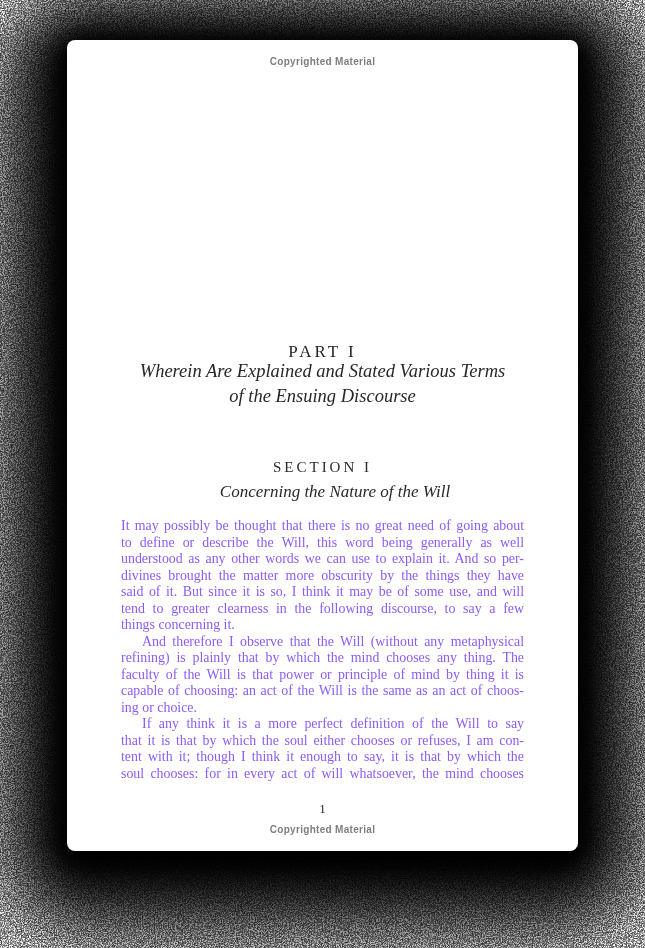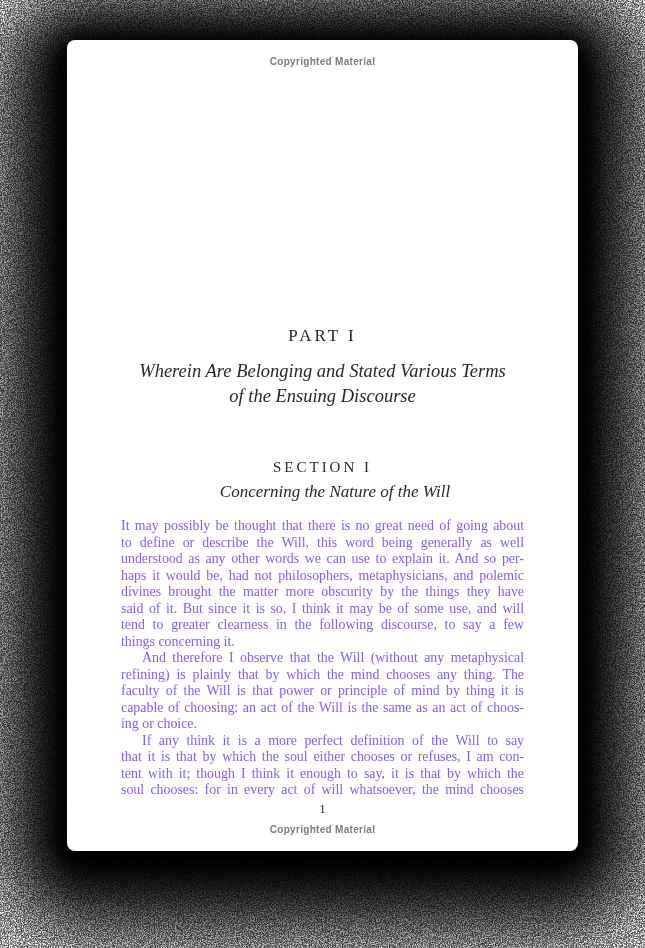--- a/index.html
+++ b/index.html
@@ -42,21 +42,21 @@
   .cr {
     font-family: "Liberation Sans", "DejaVu Sans", sans-serif;
     font-size: 10px; font-weight: 700;
     letter-spacing: 0.3px;
     color: #7e7e7e;
     text-align: center;
   }
   .cr-top { top: 16px; }
   .cr-bottom { top: 784px; }
   .part {
-    top: 286px; margin: 0;
+    top: 286px; margin: 16px;
     font-size: 17px; font-weight: 400;
     letter-spacing: 3px;
     color: #262626;
     text-align: center;
   }
   .subtitle { top: 319px; text-align: center; }
   .subline {
     font-style: italic;
     font-size: 18.5px; line-height: 25px;
     color: #282828;
@@ -122,34 +122,33 @@
     <rect width="645" height="948" filter="url(#nb)"></rect>
   </svg>
 
   <div class="page">
 
     <div class="cr cr-top">Copyrighted Material</div>
 
     <h1 class="part">PART I</h1>
 
     <div class="subtitle">
-      <div class="subline">Wherein Are Belonging and Stated Various Terms</div>
+      <div class="subline">Wherein Are Explained and Stated Various Terms</div>
       <div class="subline">of the Ensuing Discourse</div>
     </div>
 
     <h2 class="section">SECTION I</h2>
 
     <div class="section-sub">Concerning the Nature of the Will</div>
 
     <div class="bodytext">
         <div>
           <div class="line">It may possibly be thought that there is no great need of going about</div>
           <div class="line">to define or describe the Will, this word being generally as well</div>
           <div class="line">understood as any other words we can use to explain it. And so per-</div>
-          <div class="line">haps it would be, had not philosophers, metaphysicians, and polemic</div>
           <div class="line">divines brought the matter more obscurity by the things they have</div>
           <div class="line">said of it. But since it is so, I think it may be of some use, and will</div>
           <div class="line">tend to greater clearness in the following discourse, to say a few</div>
           <div class="line lastline">things concerning it.</div>
         </div>
         <div>
           <div class="line indent">And therefore I observe that the Will (without any metaphysical</div>
           <div class="line">refining) is plainly that by which the mind chooses any thing. The</div>
           <div class="line">faculty of the Will is that power or principle of mind by thing it is</div>
           <div class="line">capable of choosing: an act of the Will is the same as an act of choos-</div>

